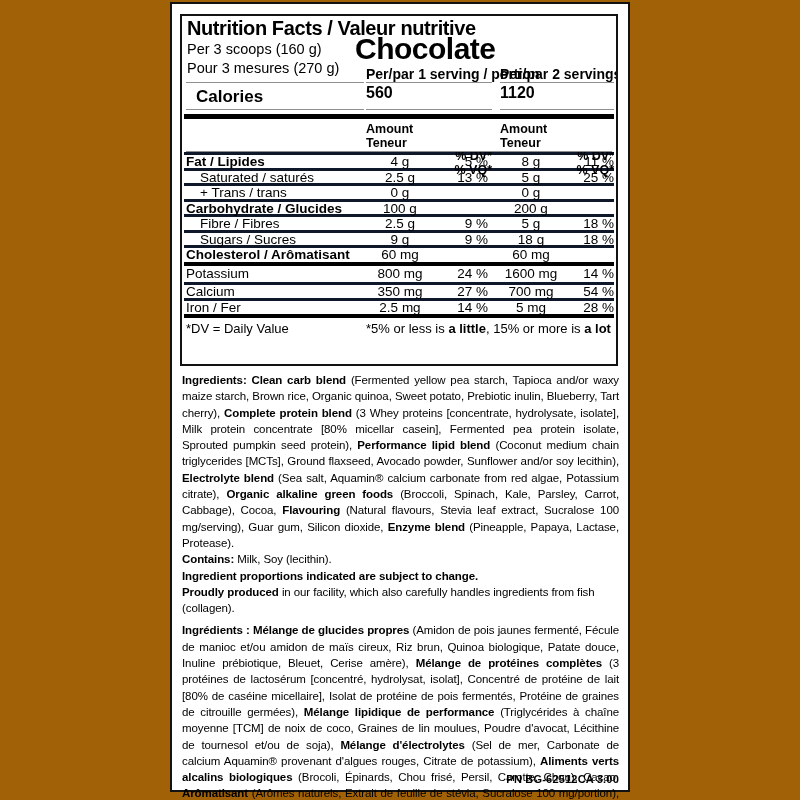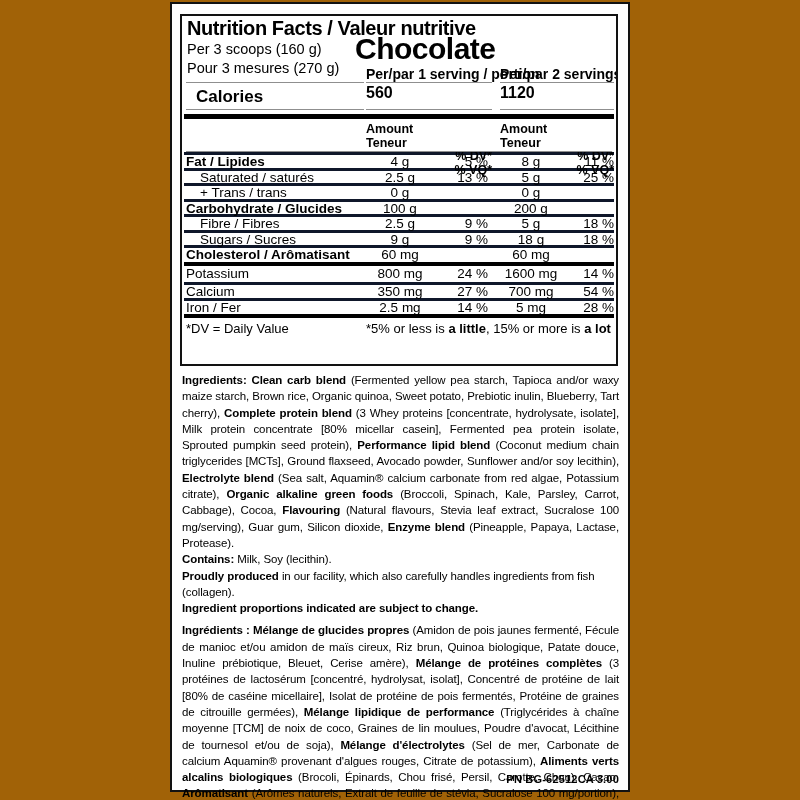--- a/index.html
+++ b/index.html
@@ -184,22 +184,22 @@
         <div class="r">
           <div>*5% or less is <b>a little</b>, 15% or more is <b>a lot</b></div>
 
         </div>
       </div>
     </div>
 
     <div class="ing-wrap">
       <div class="para"><b>Ingredients: Clean carb blend</b> (Fermented yellow pea starch, Tapioca and/or waxy maize starch, Brown rice, Organic quinoa, Sweet potato, Prebiotic inulin, Blueberry, Tart cherry), <b>Complete protein blend</b> (3 Whey proteins [concentrate, hydrolysate, isolate], Milk protein concentrate [80% micellar casein], Fermented pea protein isolate, Sprouted pumpkin seed protein), <b>Performance lipid blend</b> (Coconut medium chain triglycerides [MCTs], Ground flaxseed, Avocado powder, Sunflower and/or soy lecithin), <b>Electrolyte blend</b> (Sea salt, Aquamin® calcium carbonate from red algae, Potassium citrate), <b>Organic alkaline green foods</b> (Broccoli, Spinach, Kale, Parsley, Carrot, Cabbage), Cocoa, <b>Flavouring</b> (Natural flavours, Stevia leaf extract, Sucralose 100 mg/serving), Guar gum, Silicon dioxide, <b>Enzyme blend</b> (Pineapple, Papaya, Lactase, Protease).</div>
       <div class="line"><b>Contains:</b> Milk, Soy (lecithin).</div>
+      <div class="line"><b>Ingredient proportions indicated are subject to change.</b></div>
       <div class="line"><b>Proudly produced</b> in our facility, which also carefully handles ingredients from fish (collagen).</div>
-      <div class="line"><b>Ingredient proportions indicated are subject to change.</b></div>
 
       <div class="para fr-block"><b>Ingrédients : Mélange de glucides propres</b> (Amidon de pois jaunes fermenté, Fécule de manioc et/ou amidon de maïs cireux, Riz brun, Quinoa biologique, Patate douce, Inuline prébiotique, Bleuet, Cerise amère), <b>Mélange de protéines complètes</b> (3 protéines de lactosérum [concentré, hydrolysat, isolat], Concentré de protéine de lait [80% de caséine micellaire], Isolat de protéine de pois fermentés, Protéine de graines de citrouille germées), <b>Mélange lipidique de performance</b> (Triglycérides à chaîne moyenne [TCM] de noix de coco, Graines de lin moulues, Poudre d'avocat, Lécithine de tournesol et/ou de soja), <b>Mélange d'électrolytes</b> (Sel de mer, Carbonate de calcium Aquamin® provenant d'algues rouges, Citrate de potassium), <b>Aliments verts alcalins biologiques</b> (Brocoli, Épinards, Chou frisé, Persil, Carotte, Chou), Cacao, <b>Arômatisant</b> (Arômes naturels, Extrait de feuille de stévia, Sucralose 100 mg/portion), Gomme de guar, Dioxyde de silicium,  (Ananas, Papaye, Lactase, Protéase).</div>
 
     </div>
 
     <div class="pn">PN BG-62512CA 3.00</div>
   </div>
 </div>
 
 </body></html>

